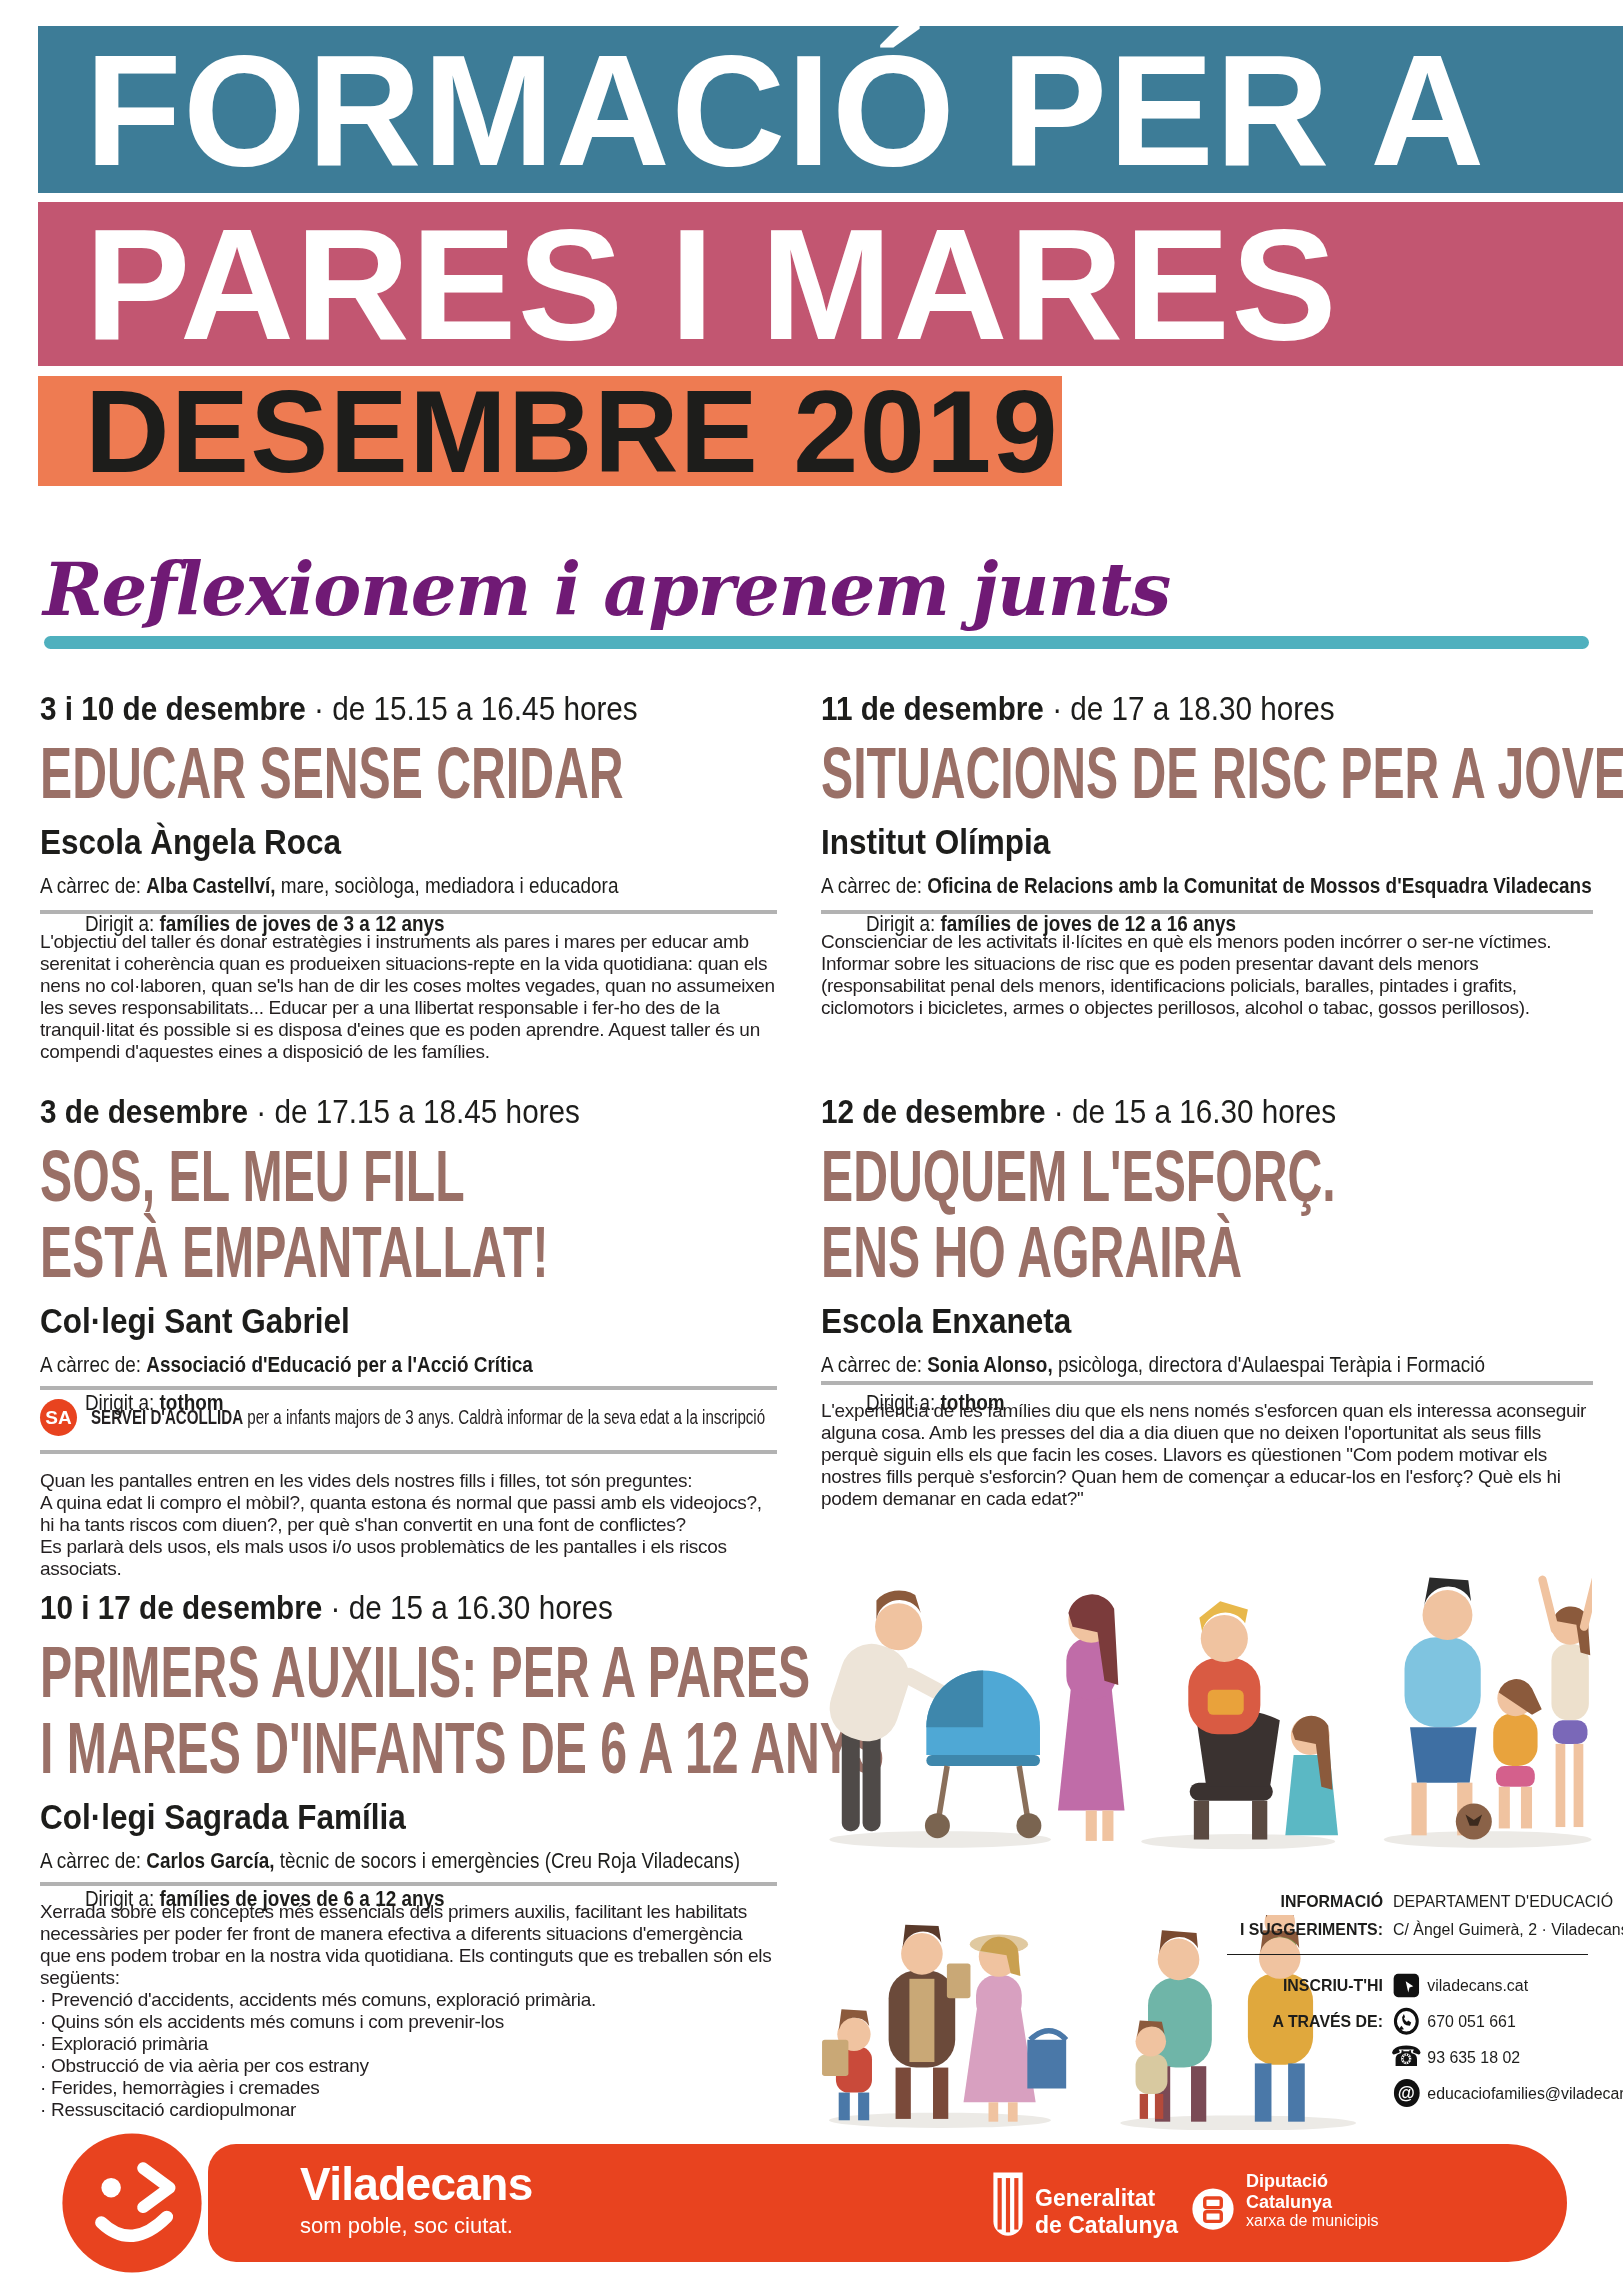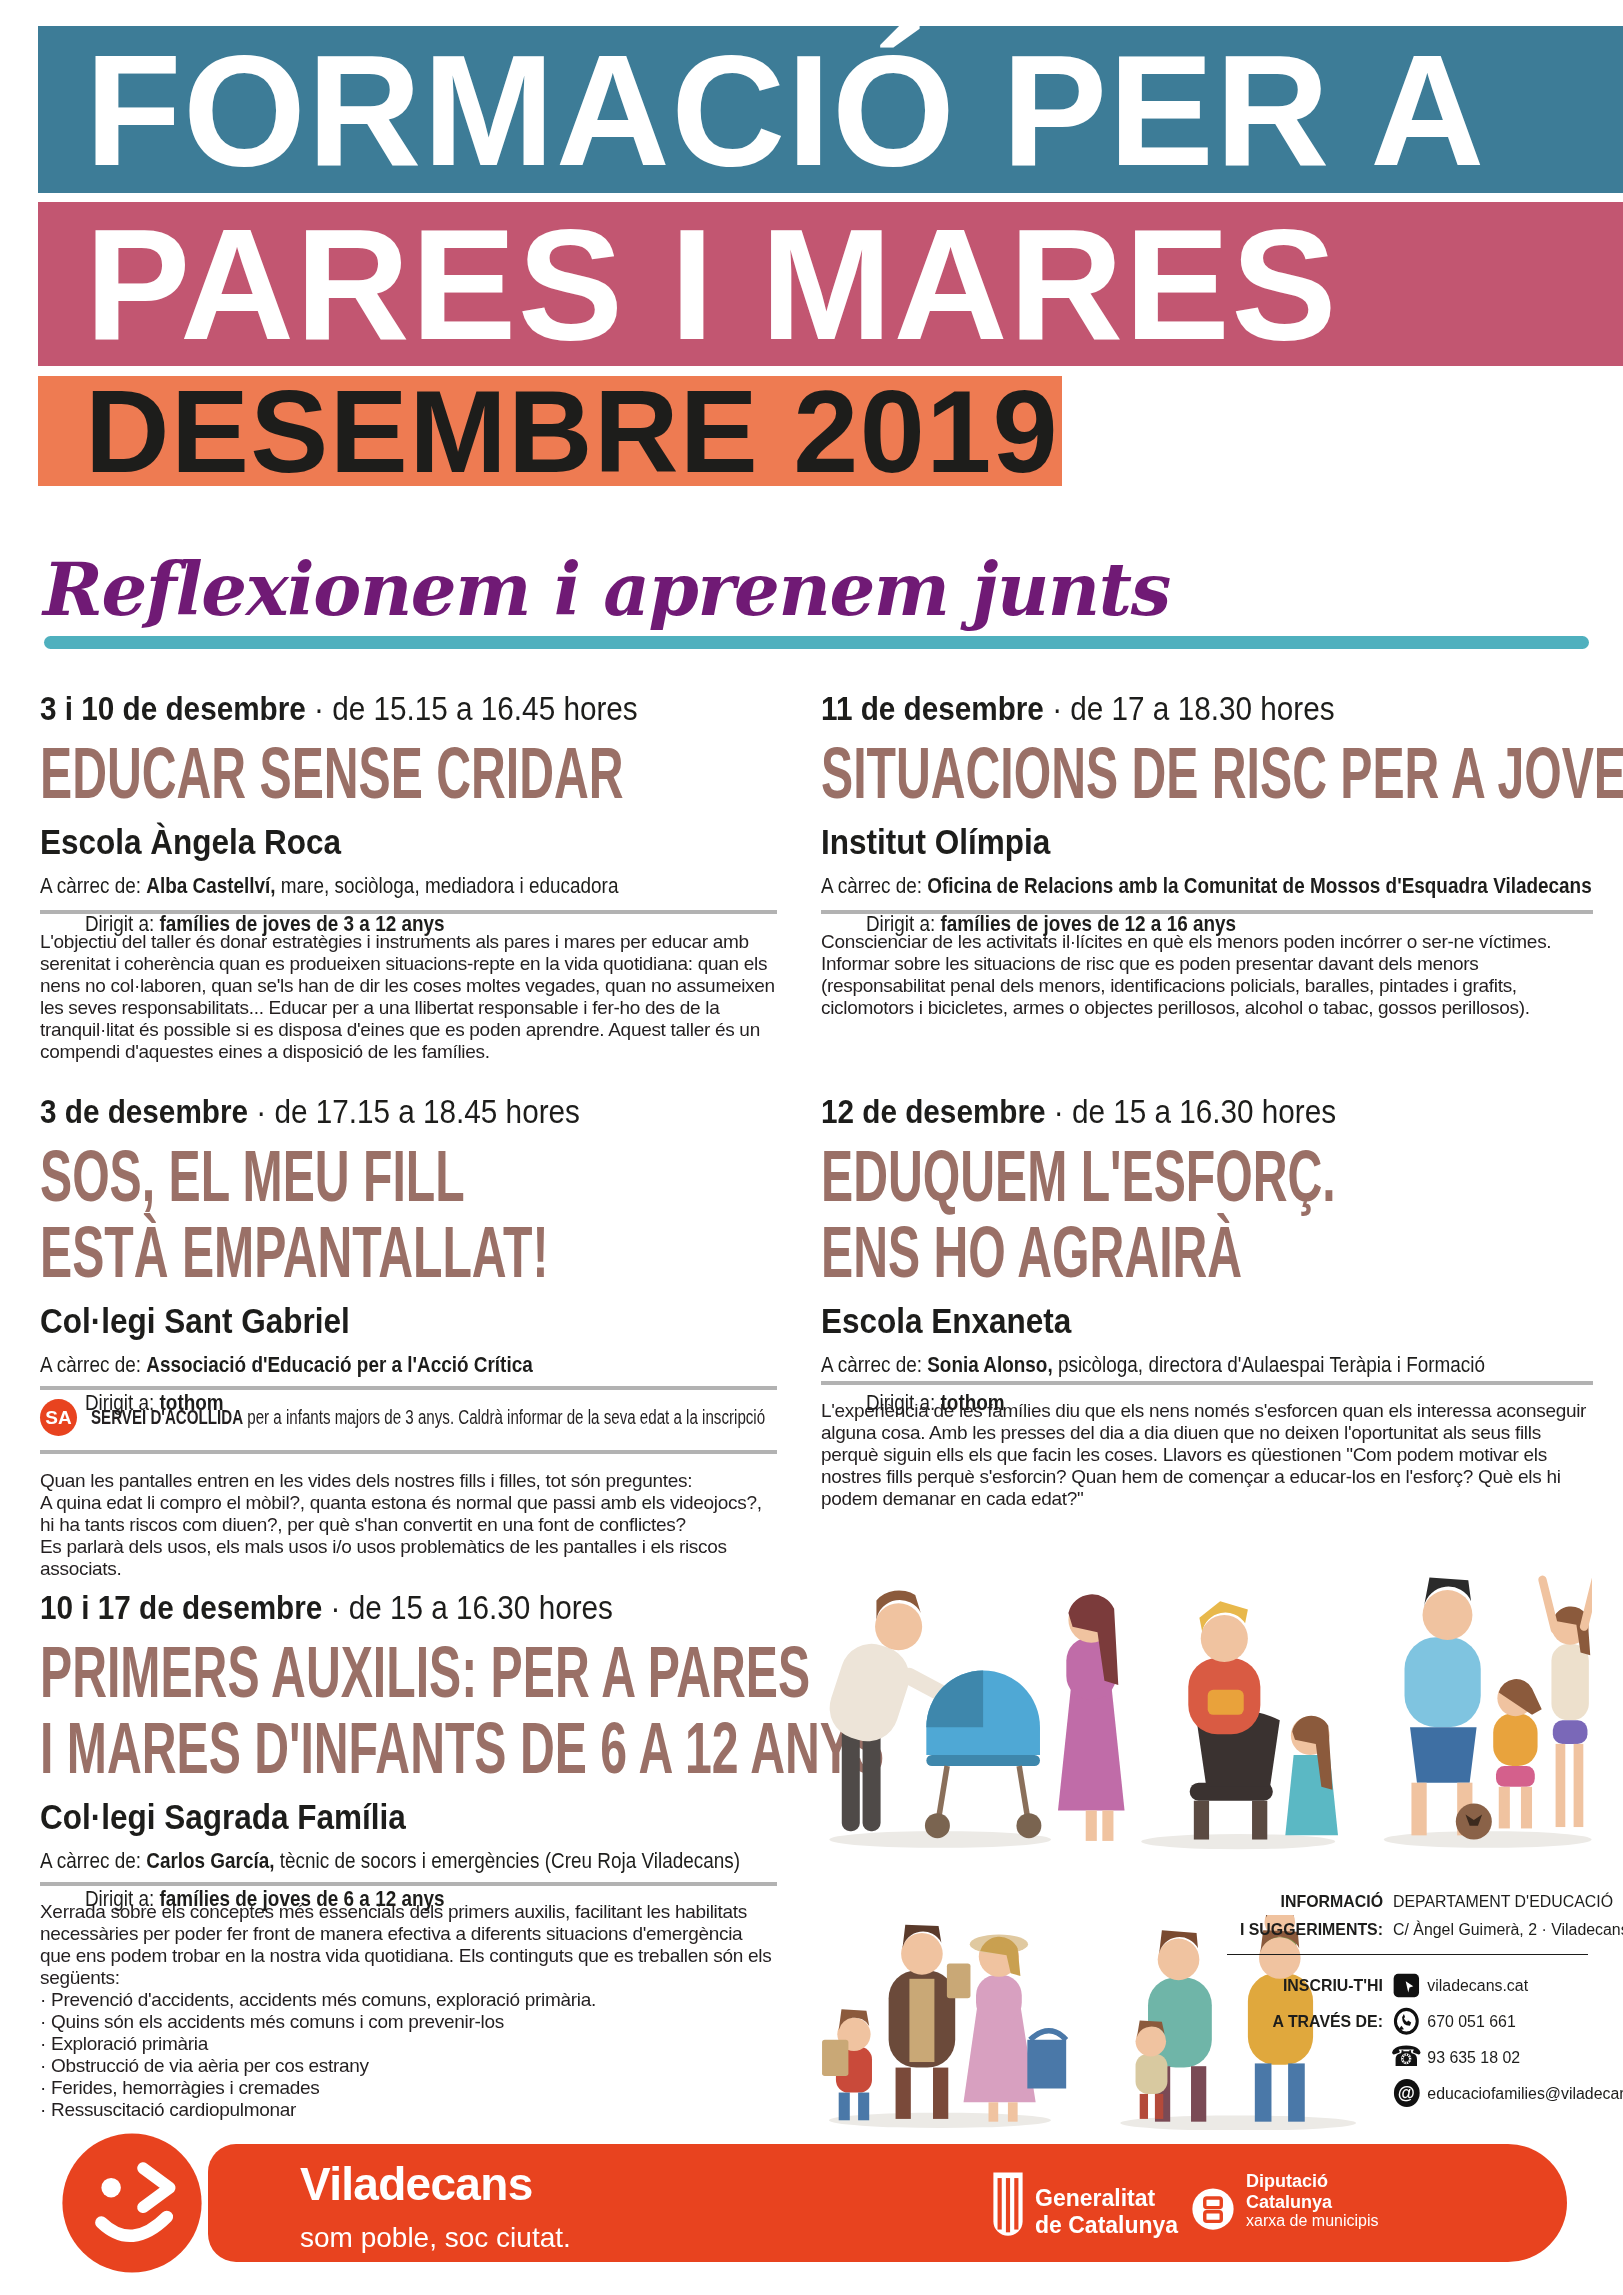--- a/index.html
+++ b/index.html
@@ -58,21 +58,21 @@
   .ibox-icon { width:29px; height:29px; flex:0 0 auto; display:flex; align-items:center; justify-content:center; }
   .icon-at { width:28px; height:28px; border-radius:50%; background:#111; color:#fff;
     font-size:19px; font-weight:bold; display:flex; align-items:center; justify-content:center; }
   .icon-phone { font-size:28px; color:#111; line-height:1; }
   
   .footer-band { position:absolute; left:208px; top:2144px; width:1359px; height:118px;
     background:#E8431F; border-radius:29px 61px 61px 29px; }
   .footer-logo-circle { position:absolute; left:61px; top:2132px; }
   .brand { position:absolute; left:300px; top:2157px; color:#fff; }
   .brand-name { font-size:46px; font-weight:bold; letter-spacing:-0.7px; }
-  .brand-tag { font-size:28px; margin-top:11px; }
+  .brand-tag { font-size:22px; margin-top:2px; }
   .flogo { position:absolute; color:#fff; display:flex; align-items:flex-end; gap:11px; }
   .flogo-gen { left:992px; top:2171px; }
   .flogo-dip { left:1191px; top:2171px; }
   .flogo-aj  { left:1355px; top:2171px; }
   .gen-text { font-size:23px; font-weight:bold; line-height:1.15; }
   .dip-text { font-size:18px; line-height:1.15; }
   .dip-text .light { font-weight:normal; font-size:16px; }
   .dip-text b { font-weight:bold; }
   .aj-text { font-size:17.3px; line-height:1.2; text-align:right; }
   .aj-text .b2 { font-weight:bold; font-size:19px; }

